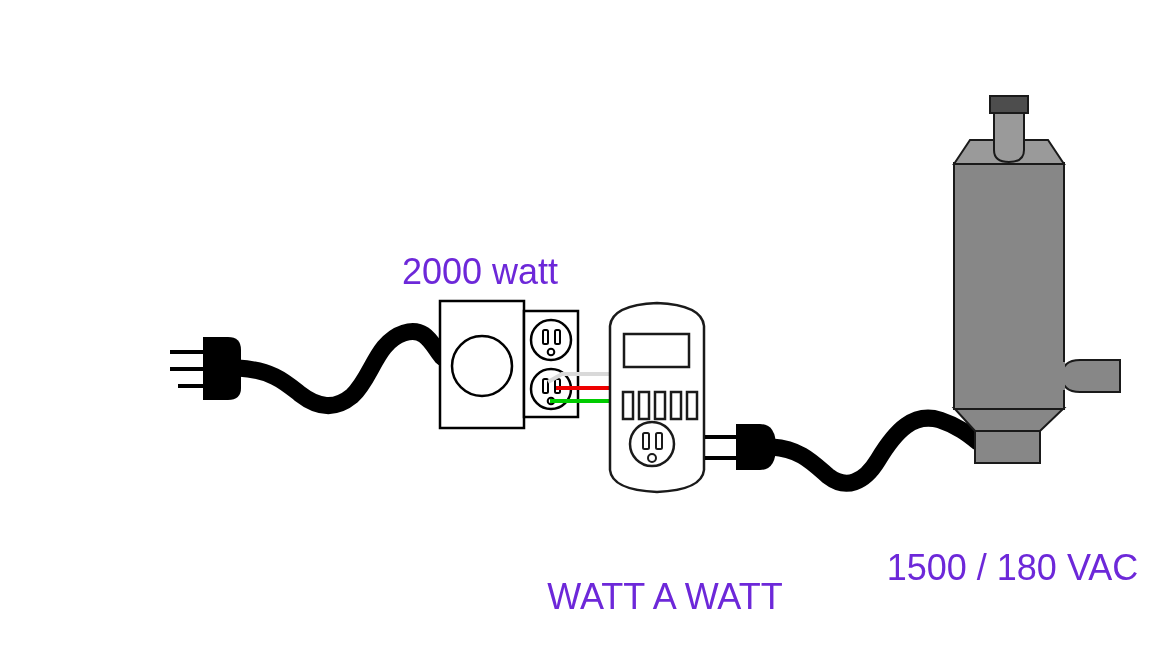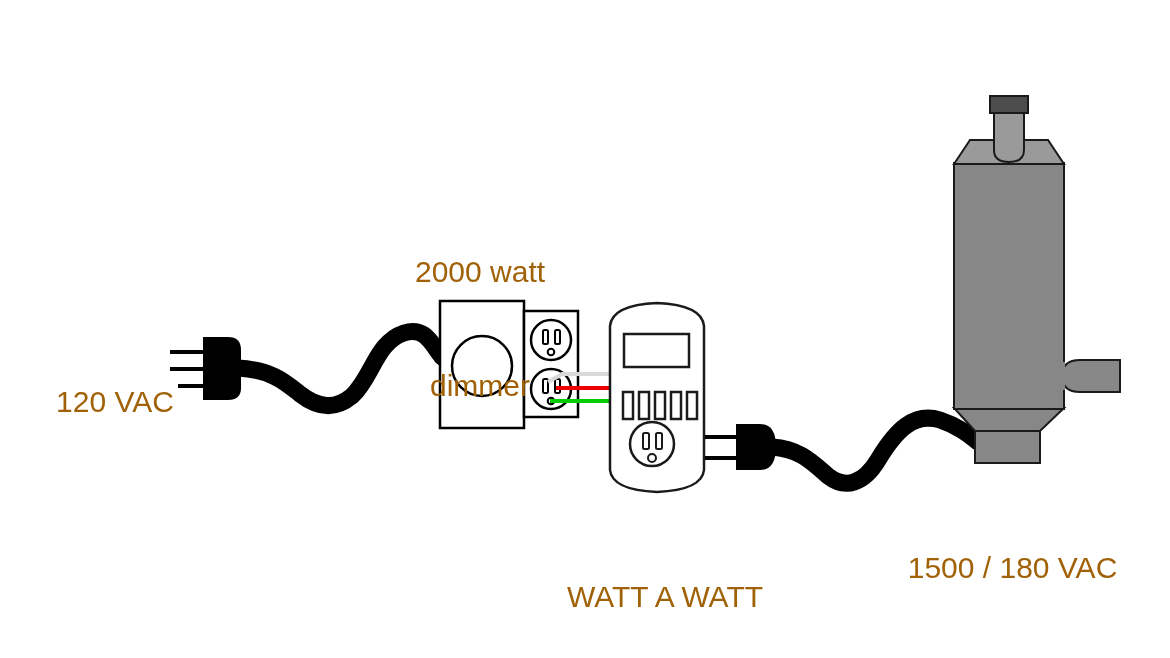--- a/index.html
+++ b/index.html
@@ -20,23 +20,23 @@
   #diagram-svg {
     position: absolute;
     left: 0;
     top: 0;
     width: 1170px;
     height: 658px;
     display: block;
   }
   .label {
     position: absolute;
-    color: #a16207;
+    color: #6d28d9;
     font-family: "Liberation Sans", sans-serif;
-    font-size: 30px;
+    font-size: 36px;
     line-height: 38px;
     white-space: pre;
     text-align: center;
   }
   #label-power {
     left: 30px;
     top: 307px;
     width: 170px;
     text-align: center;
   }
@@ -158,26 +158,24 @@
       <rect x="990" y="96" width="38" height="17" fill="#4d4d4d" stroke="#1a1a1a" stroke-width="2"></rect>
 
       <path fill="#878787" stroke="#1a1a1a" stroke-width="2" d="M 1120 360 L 1080 360 Q 1062 360 1062 376 Q 1062 392 1080 392 L 1120 392 Z"></path>
 
       <rect x="1056" y="362" width="9" height="28" fill="#878787" stroke="none"></rect>
     </g>
 
   </svg>
 
   <div class="label" id="label-power">
-    <span class="line">120 VAC</span>
   </div>
 
   <div class="label" id="label-dimmer">
     <span class="line">2000 watt</span>
-    <span class="line">dimmer</span>
   </div>
 
   <div class="label" id="label-meter">
     <span class="line">WATT A WATT</span>
     
   </div>
 
   <div class="label" id="label-heater">
     <span class="line">1500 / 180 VAC</span>
     

